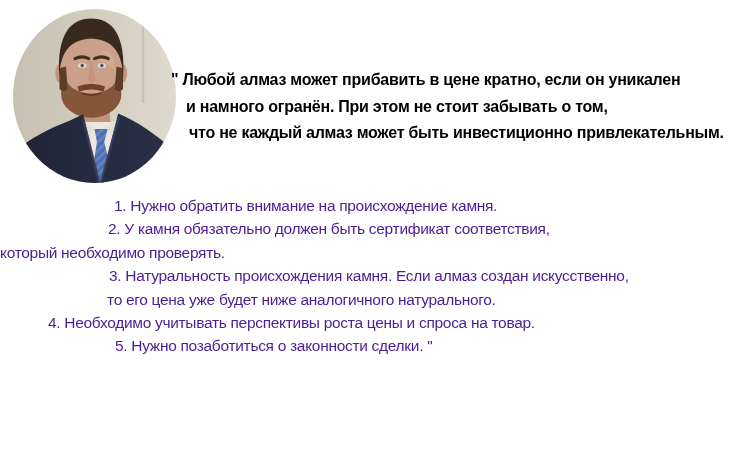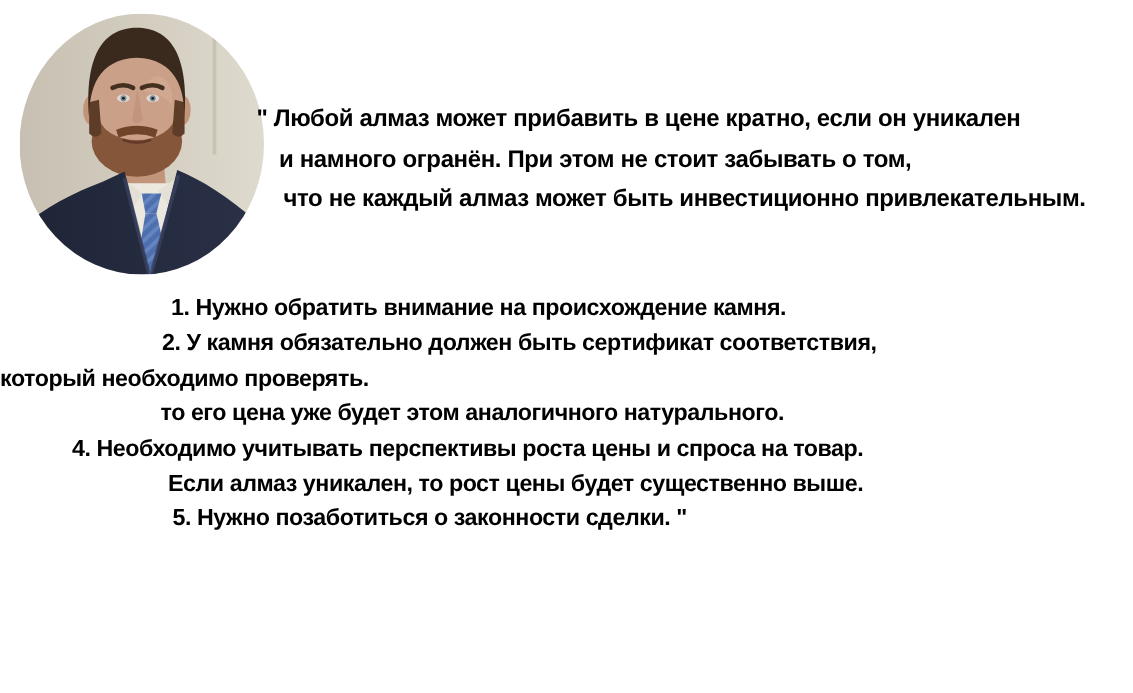--- a/index.html
+++ b/index.html
@@ -36,25 +36,25 @@
     color: #000000;
   }
   .list {
     position: absolute;
     left: 0;
     top: 194px;
     width: 755px;
   }
   .list .line {
     white-space: nowrap;
-    font-weight: bold;
+    font-weight: normal;
     font-size: 15.5px;
     line-height: 23.4px;
     letter-spacing: -0.3px;
-    color: #000000;
+    color: #4c1d95;
   }
 </style>
 </head>
 <body>
 
 <div class="card">
 
   <div class="avatar">
     <svg viewBox="0 0 200 200" preserveAspectRatio="none">
       <defs>
@@ -123,19 +123,19 @@
   <div class="quote">
     <div class="line" style="margin-left:171px">" Любой алмаз может прибавить в цене кратно, если он уникален</div>
     <div class="line" style="margin-left:186px">и намного огранён. При этом не стоит забывать о том,</div>
     <div class="line" style="margin-left:189px">что не каждый алмаз может быть инвестиционно привлекательным.</div>
   </div>
 
   <div class="list">
     <div class="line" style="margin-left:114px">1. Нужно обратить внимание на происхождение камня.</div>
     <div class="line" style="margin-left:108px">2. У камня обязательно должен быть сертификат соответствия,</div>
     <div class="line" style="">который необходимо проверять.</div>
-    <div class="line" style="margin-left:107px">то его цена уже будет этом аналогичного натурального.</div>
+    <div class="line" style="margin-left:109px">3. Натуральность происхождения камня. Если алмаз создан искусственно,</div>
+    <div class="line" style="margin-left:107px">то его цена уже будет ниже аналогичного натурального.</div>
     <div class="line" style="margin-left:48px">4. Необходимо учитывать перспективы роста цены и спроса на товар.</div>
-    <div class="line" style="margin-left:112px">Если алмаз уникален, то рост цены будет существенно выше.</div>
     <div class="line" style="margin-left:115px">5. Нужно позаботиться о законности сделки. "</div>
   </div>
 
 </div>
 
 </body></html>

